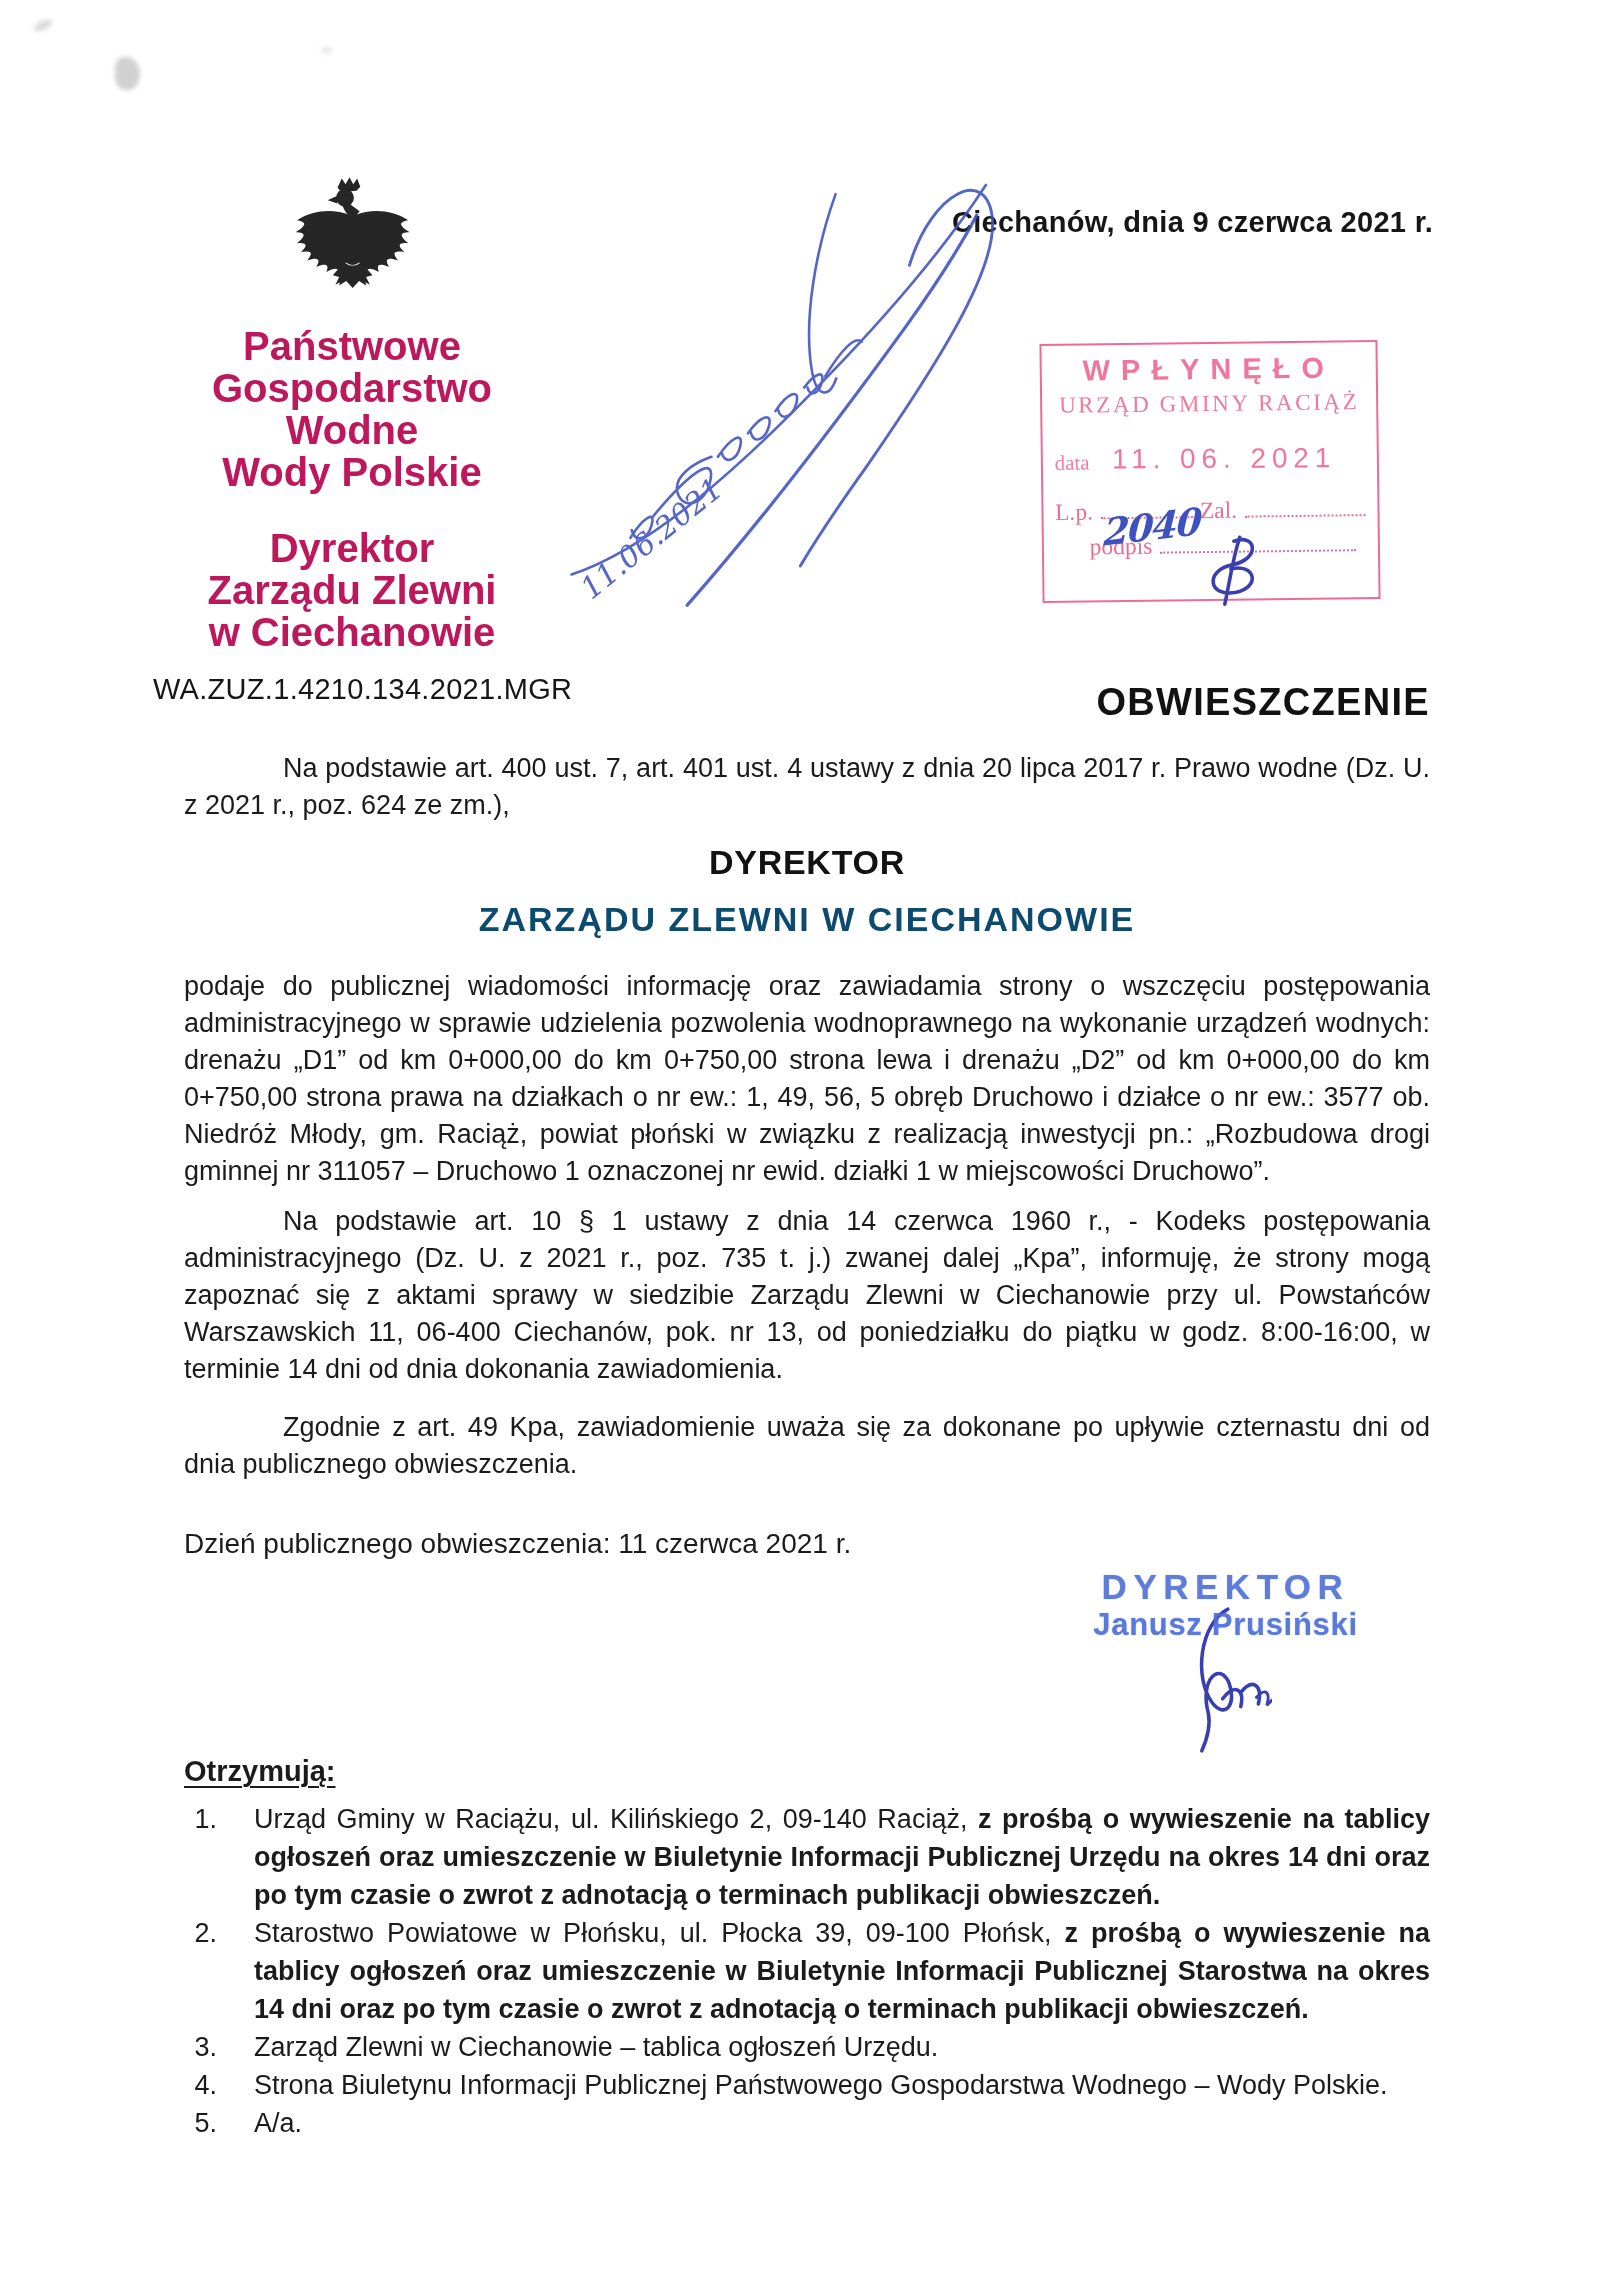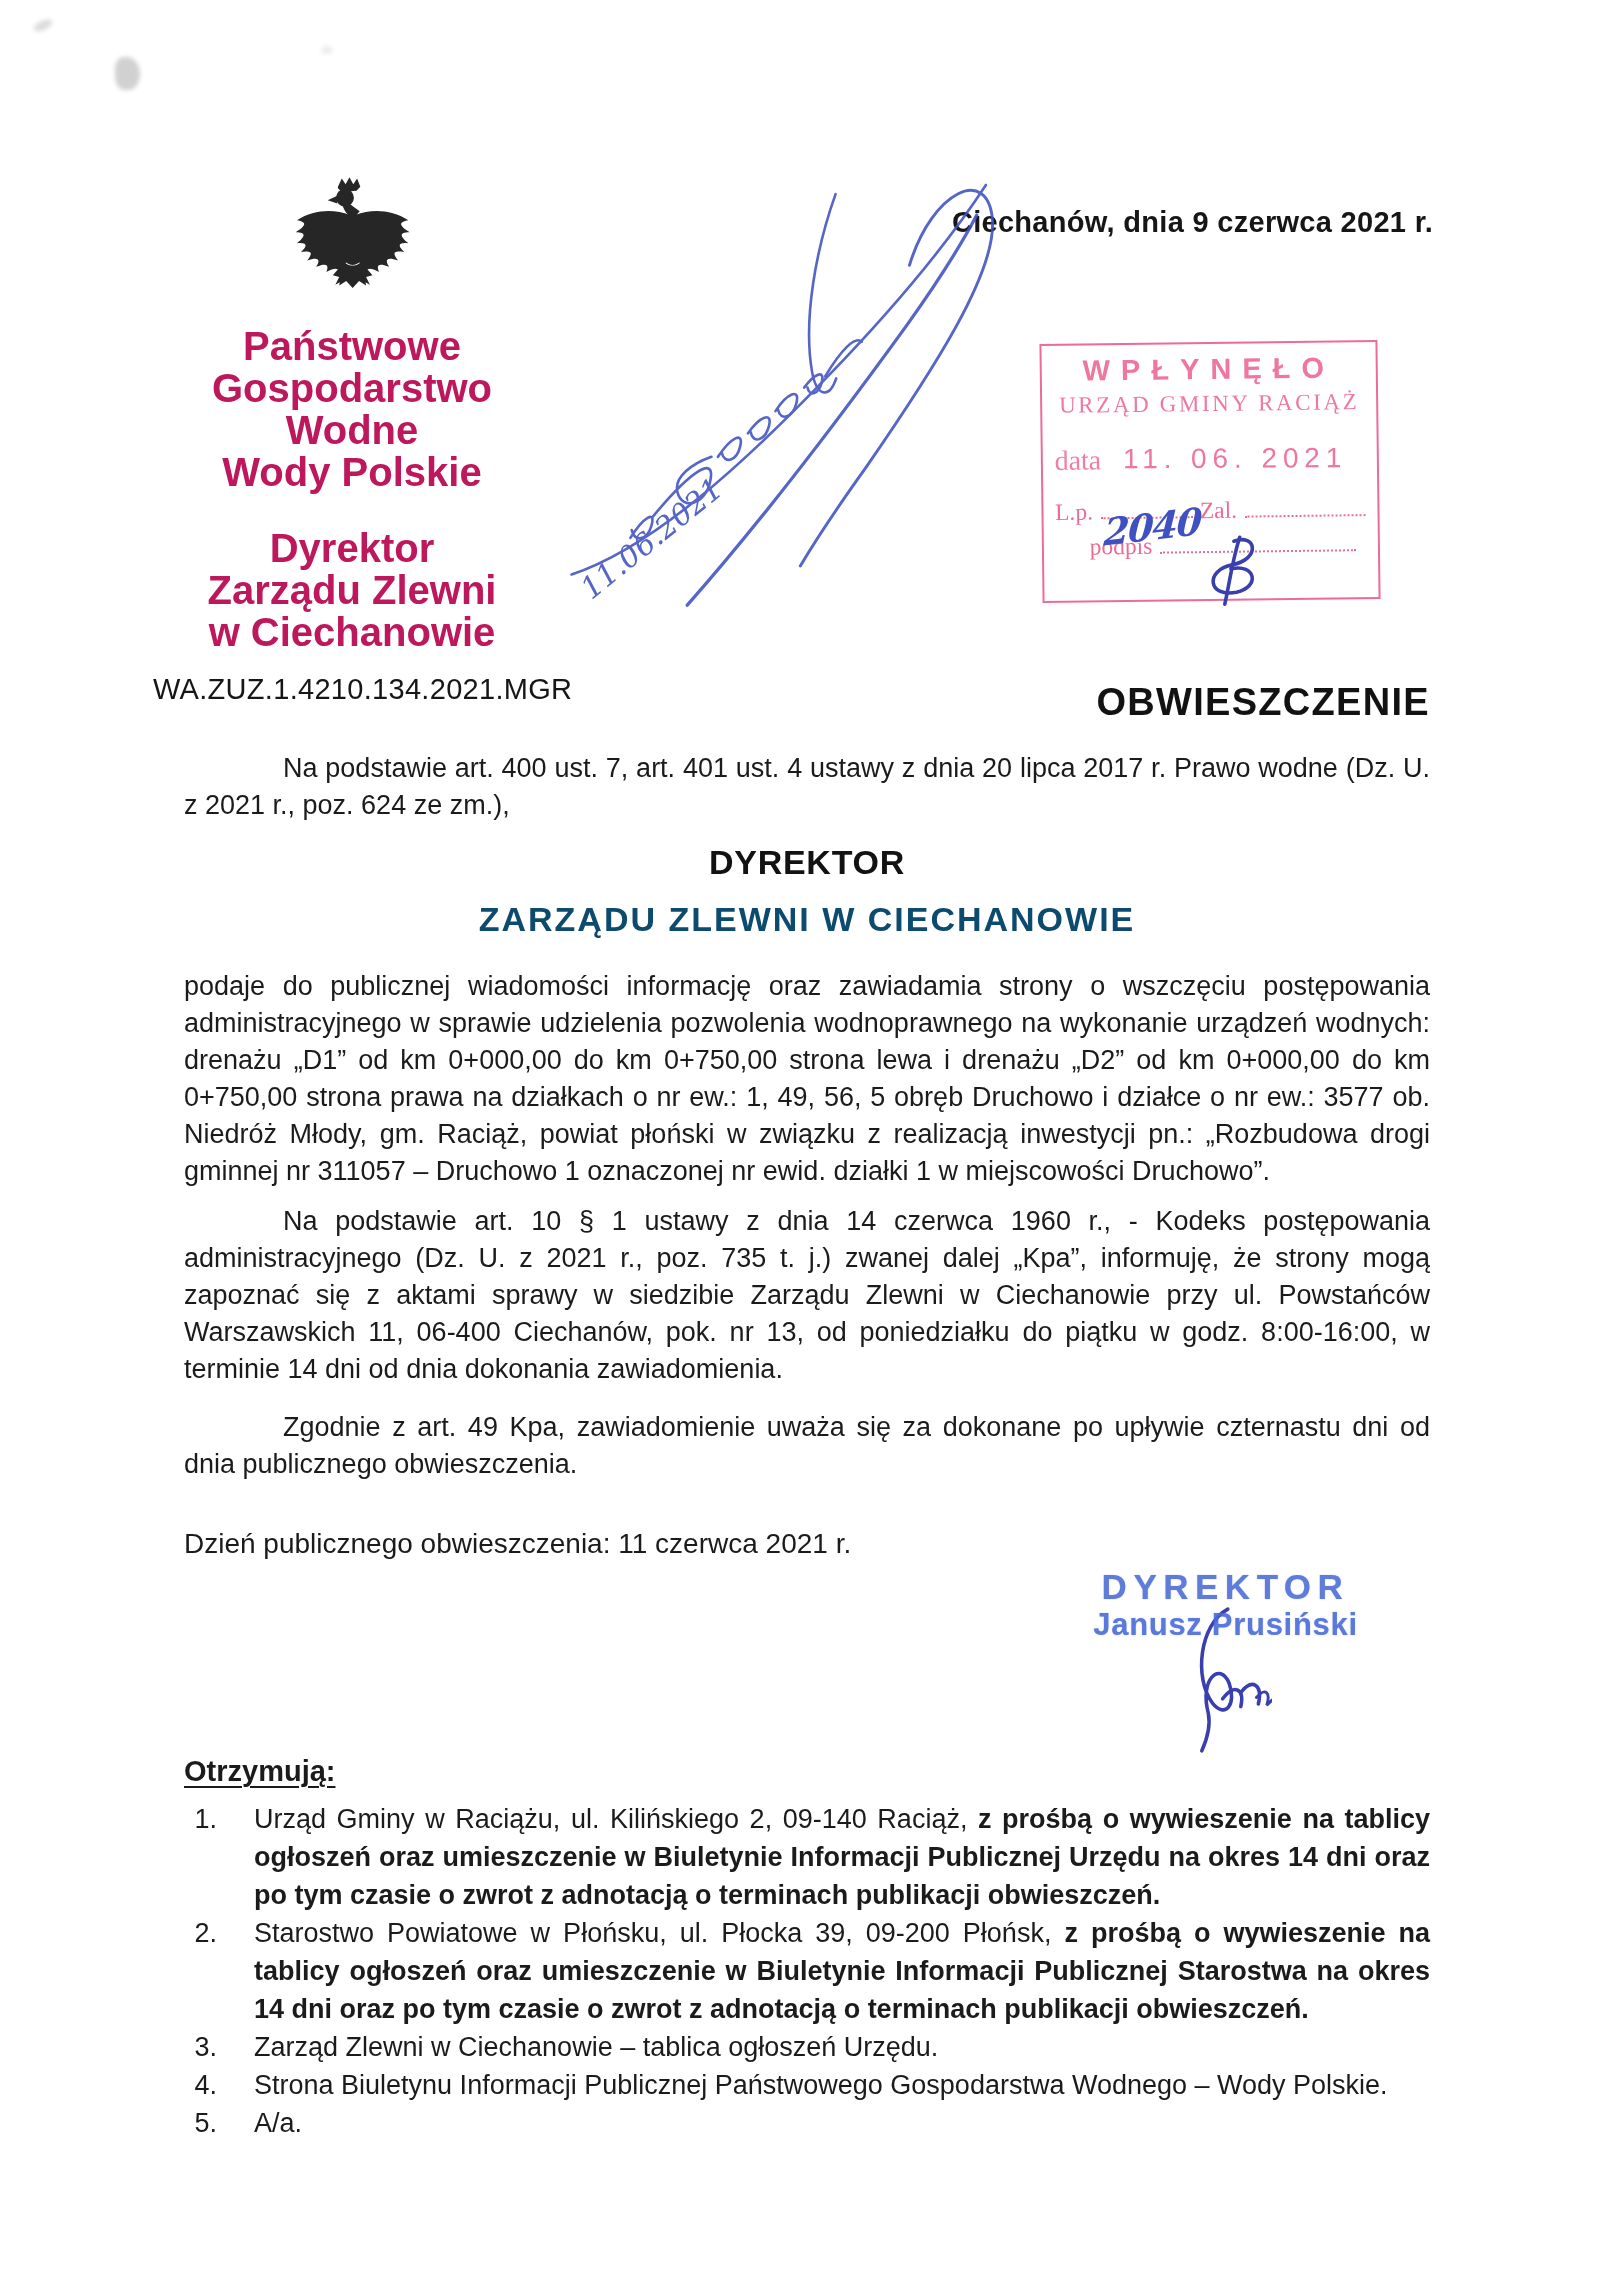--- a/index.html
+++ b/index.html
@@ -29,21 +29,21 @@
 
   
   .stamp-received{
     position:absolute;left:1041px;top:342px;width:338px;height:259px;
     border:2.6px solid #ee6b94;color:#ee6b94;transform:rotate(-0.7deg);
     padding:9px 11.7px;box-sizing:border-box;
   }
   .st-row1{font-size:29px;font-weight:700;letter-spacing:11px;text-align:center;font-family:"Liberation Sans",sans-serif;opacity:.92;}
   .st-row2{font-size:23px;letter-spacing:2.6px;text-align:center;font-family:"Liberation Serif",serif;margin-top:5.2px;opacity:.9;}
   .st-data{margin-top:26px;display:flex;align-items:baseline;font-family:"Liberation Serif",serif;}
-  .st-data-label{font-size:28px;opacity:.85;}
+  .st-data-label{font-size:21px;opacity:.85;}
   .st-data-value{font-size:28px;letter-spacing:5.9px;margin-left:22px;font-family:"Liberation Sans",sans-serif;transform:rotate(.4deg);opacity:.92;}
   .st-lp{margin-top:22px;display:flex;align-items:baseline;font-family:"Liberation Serif",serif;font-size:23.5px;}
   .st-podpis{margin-top:7.8px;display:flex;align-items:baseline;font-family:"Liberation Serif",serif;font-size:23.5px;padding-left:34px;}
   .dotline{display:inline-block;border-bottom:2.6px dotted #ee6b94;height:17px;}
   .d1{width:98px;margin:0 7.8px;}
   .d2{width:130px;margin-left:7.8px;}
   .d3{width:196px;margin-left:7.8px;}
   .hand-2040{
     position:absolute;left:60px;top:160px;color:#3f51c1;
     font-family:"DejaVu Serif",serif;font-style:italic;font-size:37px;font-weight:600;
@@ -181,21 +181,21 @@
     </svg>
     <div class="director-name">Janusz Prusiński</div>
   </div>
 
   <div class="distribution">
     <div class="dist-heading">Otrzymują:</div>
     <div class="dist-item">
       <span class="dist-num">1.</span><span>Urząd Gminy w Raciążu, ul. Kilińskiego 2, 09-140 Raciąż, </span><span class="bold-seg">z prośbą o wywieszenie na tablicy ogłoszeń oraz umieszczenie w Biuletynie Informacji Publicznej Urzędu na okres 14 dni oraz po tym czasie o zwrot z adnotacją o terminach publikacji obwieszczeń.</span>
     </div>
     <div class="dist-item">
-      <span class="dist-num">2.</span><span>Starostwo Powiatowe w Płońsku, ul. Płocka 39, 09-200 Płońsk, </span><span class="bold-seg">z prośbą o wywieszenie na tablicy ogłoszeń oraz umieszczenie w Biuletynie Informacji Publicznej Starostwa na okres 14 dni oraz po tym czasie o zwrot z adnotacją o terminach publikacji obwieszczeń.</span>
+      <span class="dist-num">2.</span><span>Starostwo Powiatowe w Płońsku, ul. Płocka 39, 09-100 Płońsk, </span><span class="bold-seg">z prośbą o wywieszenie na tablicy ogłoszeń oraz umieszczenie w Biuletynie Informacji Publicznej Starostwa na okres 14 dni oraz po tym czasie o zwrot z adnotacją o terminach publikacji obwieszczeń.</span>
     </div>
     <div class="dist-item">
       <span class="dist-num">3.</span><span>Zarząd Zlewni w Ciechanowie – tablica ogłoszeń Urzędu.</span><span class="bold-seg"></span>
     </div>
     <div class="dist-item">
       <span class="dist-num">4.</span><span>Strona Biuletynu Informacji Publicznej Państwowego Gospodarstwa Wodnego – Wody Polskie.</span><span class="bold-seg"></span>
     </div>
     <div class="dist-item">
       <span class="dist-num">5.</span><span>A/a.</span><span class="bold-seg"></span>
     </div>

